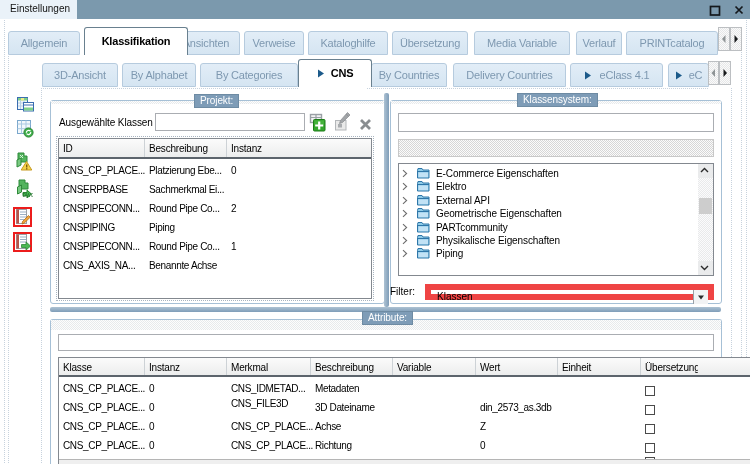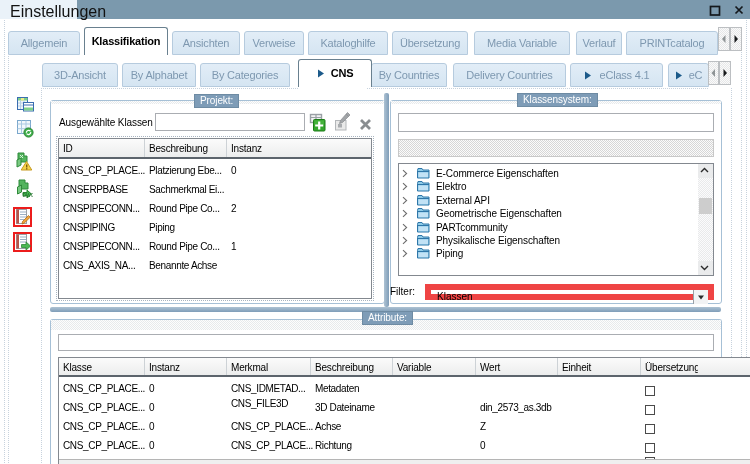--- a/index.html
+++ b/index.html
@@ -24,36 +24,36 @@
 .doth{position:absolute;height:1px;background-image:linear-gradient(90deg,#c7d2dd 50%,#fff 0);background-size:2px 1px}
 .sb{position:absolute;background-image:conic-gradient(#e9eaeb 25%,#fbfbfc 0 50%,#e9eaeb 0 75%,#fbfbfc 0);background-size:2px 2px}
 .sbb{position:absolute;left:0;width:100%;background:#eaebec;text-align:center;color:#3a3a3a}
 svg{display:block}
 .tab svg{display:inline-block;vertical-align:-1px}
 </style></head><body>
 <div id="w">
 
 <div class="a" style="left:0;top:0;width:750px;height:19px;background:#7b99ad"></div>
 <div class="a" style="left:0;top:0;width:77px;height:19px;background:#eaf2f9"></div>
-<div class="a" style="left:10px;top:3px;font-size:16px;color:#121212">Einstellungen</div>
+<div class="a" style="left:10px;top:3px;font-size:10px;color:#121212">Einstellungen</div>
 <svg class="a" style="left:707px;top:3px" width="40" height="14" viewBox="0 0 40 14">
 <rect x="3.5" y="3.5" width="9" height="8.5" fill="none" stroke="#14181c" stroke-width="1.7"></rect>
 <path d="M28.5 3.5 L35.5 10.5 M35.5 3.5 L28.5 10.5" stroke="#14181c" stroke-width="1.7" fill="none"></path>
 </svg>
 
 <div class="dotv" style="left:4px;top:20px;height:444px"></div>
 <div class="dotv" style="left:8px;top:56px;height:408px"></div>
 <div class="dotv" style="left:41px;top:88px;height:376px"></div>
 <div class="dotv" style="left:731px;top:88px;height:376px"></div>
 <div class="dotv" style="left:741px;top:52px;height:412px"></div>
 <div class="dotv" style="left:746px;top:20px;height:444px"></div>
 <div class="doth" style="left:41px;top:88px;width:667px"></div>
 
 <div class="tab" style="left:8px;width:72px">Allgemein</div>
-<div class="tab tabsel" style="left:84px;top:27px;height:28px;width:84px;line-height:26px">Klassifikation</div>
+<div class="tab tabsel" style="left:84px;top:27px;height:28px;width:104px;line-height:26px">Klassifikation</div>
 <div class="tab" style="left:172px;width:68px">Ansichten</div>
 <div class="tab" style="left:244px;width:60px">Verweise</div>
 <div class="tab" style="left:308px;width:80px">Kataloghilfe</div>
 <div class="tab" style="left:392px;width:76px">Übersetzung</div>
 <div class="tab" style="left:474px;width:96px">Media Variable</div>
 <div class="tab" style="left:576px;width:46px">Verlauf</div>
 <div class="tab" style="left:626px;width:92px">PRINTcatalog</div>
 <div class="sbtn" style="left:718px;top:27px;width:12px;height:24px;z-index:4">
       <svg width="10" height="22">
         <path d="M6.5 7 L3 11 L6.5 15 Z" fill="#8f9496"></path>
@@ -62,21 +62,21 @@
 <div class="sbtn" style="left:730px;top:27px;width:12px;height:24px;z-index:4">
       <svg width="10" height="22">
         <path d="M3.5 7 L7 11 L3.5 15 Z" fill="#17191b"></path>
       </svg>
     </div>
 
 <div class="a" style="left:299px;top:87px;width:67px;height:3px;background:#fff;z-index:2"></div>
 
 <div class="tab t2" style="left:42px;width:76px">3D-Ansicht</div>
 <div class="tab t2" style="left:122px;width:74px">By Alphabet</div>
-<div class="tab t2" style="left:200px;width:90px">By Categories</div>
+<div class="tab t2" style="left:200px;width:98px">By Categories</div>
 <div class="tab t2 tabsel" style="left:298px;top:59px;height:28px;width:74px;line-height:26px"><svg width="8" height="9" style="margin-right:6px" viewBox="0 0 8 9">
         <path d="M1 0.5 L7 4.5 L1 8.5 Z" fill="#1c5a8a"></path>
       </svg>CNS</div>
 <div class="tab t2" style="left:453px;width:113px">Delivery Countries</div>
 <div class="tab t2" style="left:371px;width:76px">By Countries</div>
 <div class="tab t2" style="left:570px;width:93px"><svg width="8" height="9" style="margin-right:8px" viewBox="0 0 8 9">
         <path d="M1 0.5 L7 4.5 L1 8.5 Z" fill="#1c5a8a"></path>
       </svg>eClass 4.1</div>
 <div class="tab t2" style="left:668px;width:41px"><svg width="8" height="9" style="margin-right:6px" viewBox="0 0 8 9">
         <path d="M1 0.5 L7 4.5 L1 8.5 Z" fill="#1c5a8a"></path>

